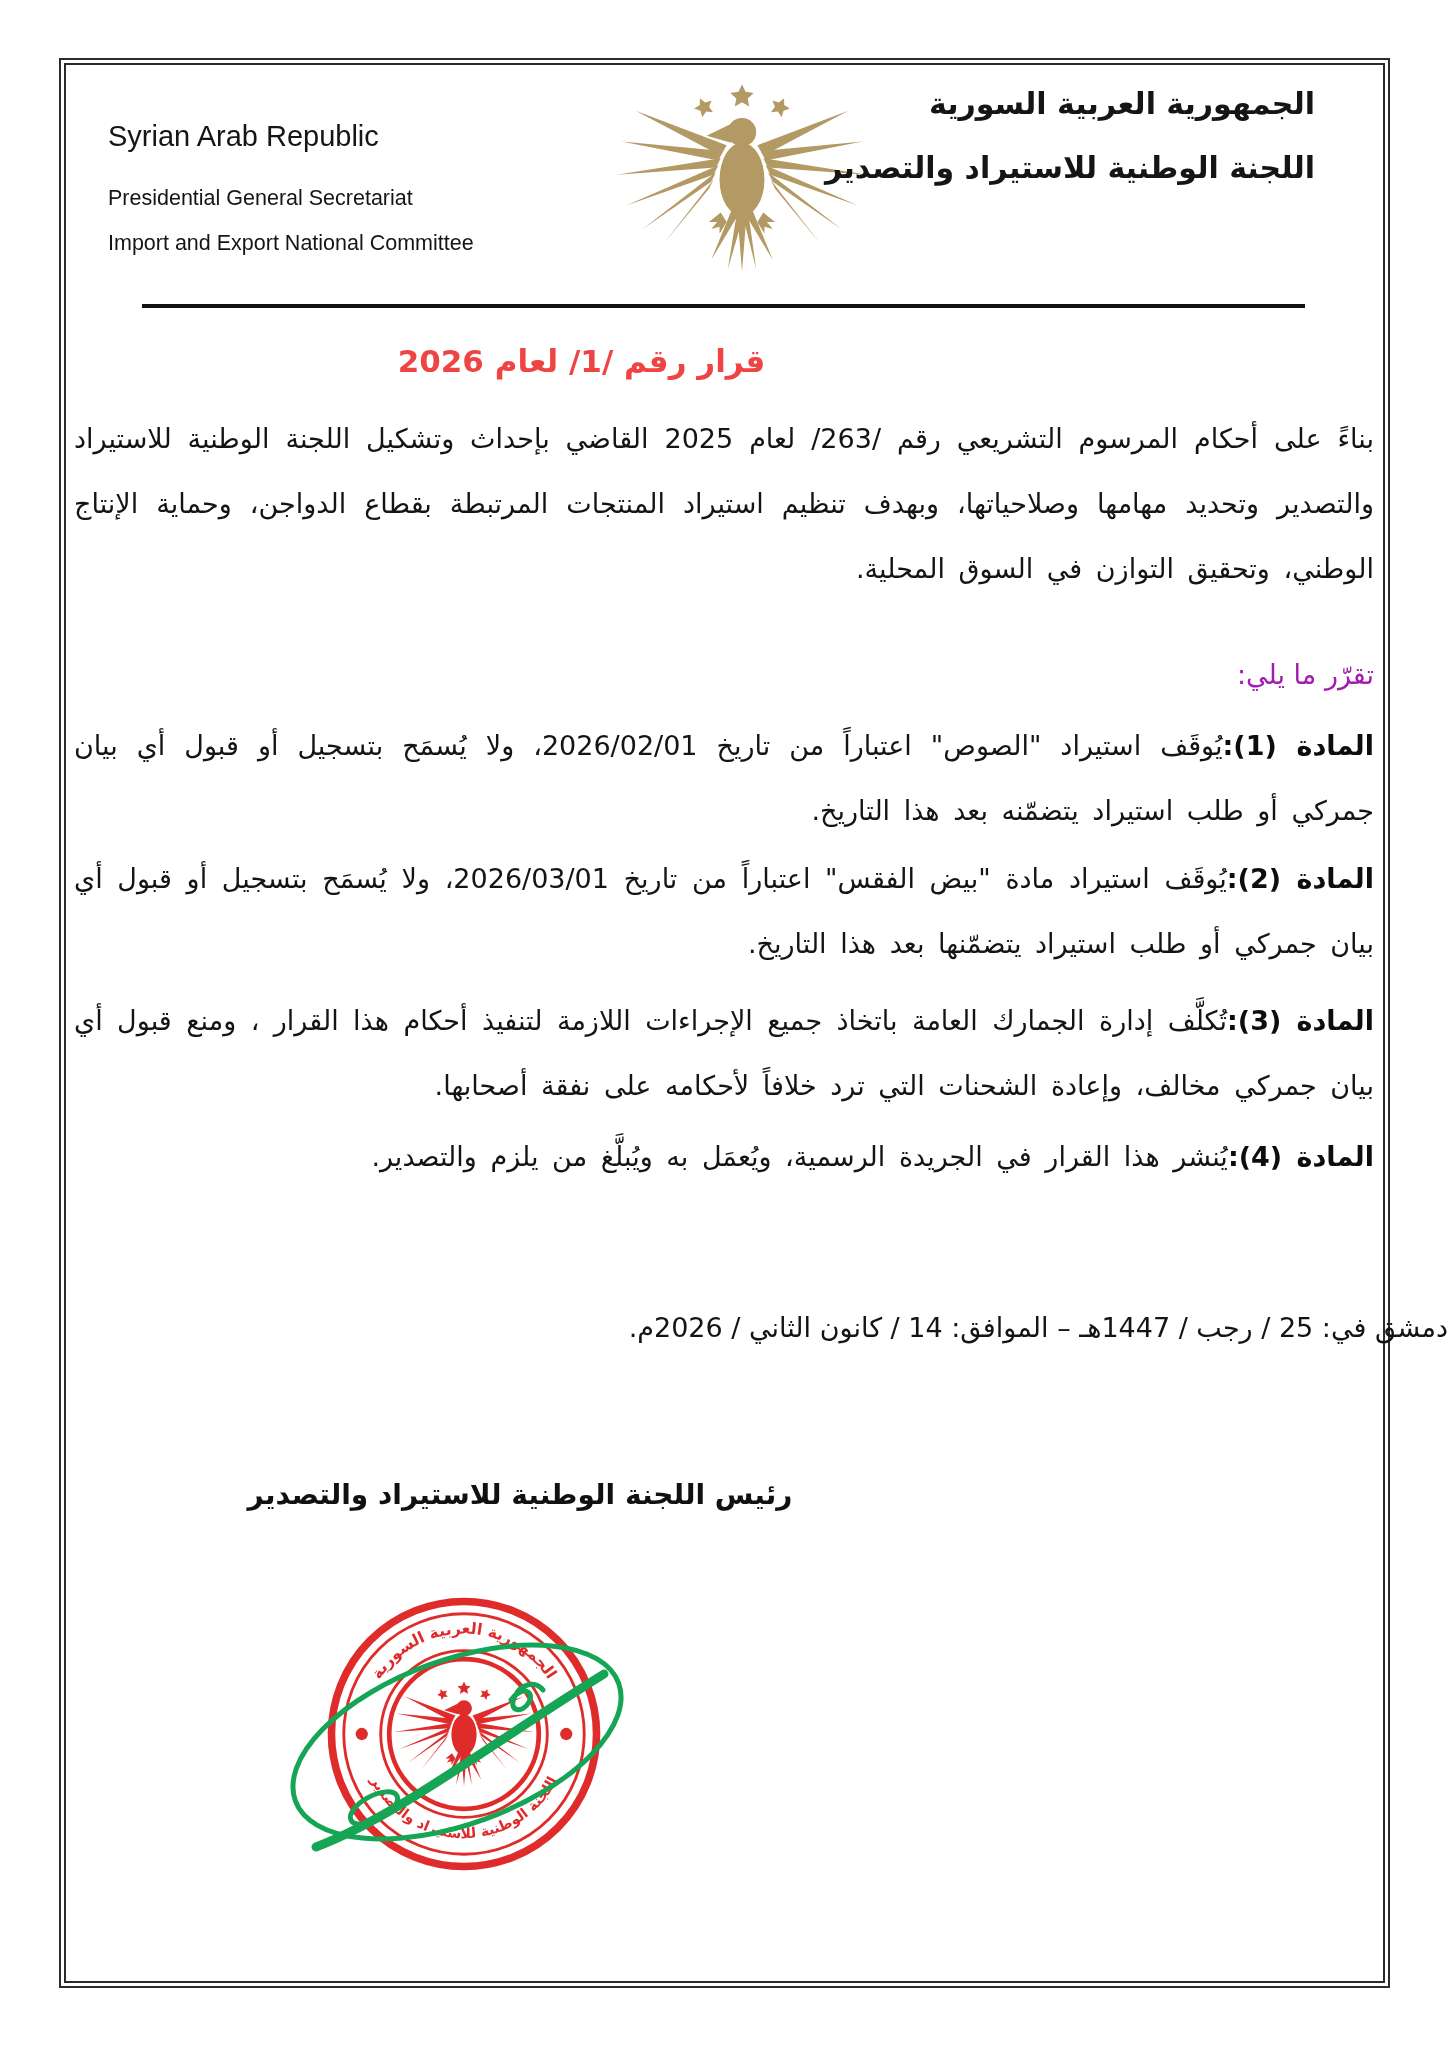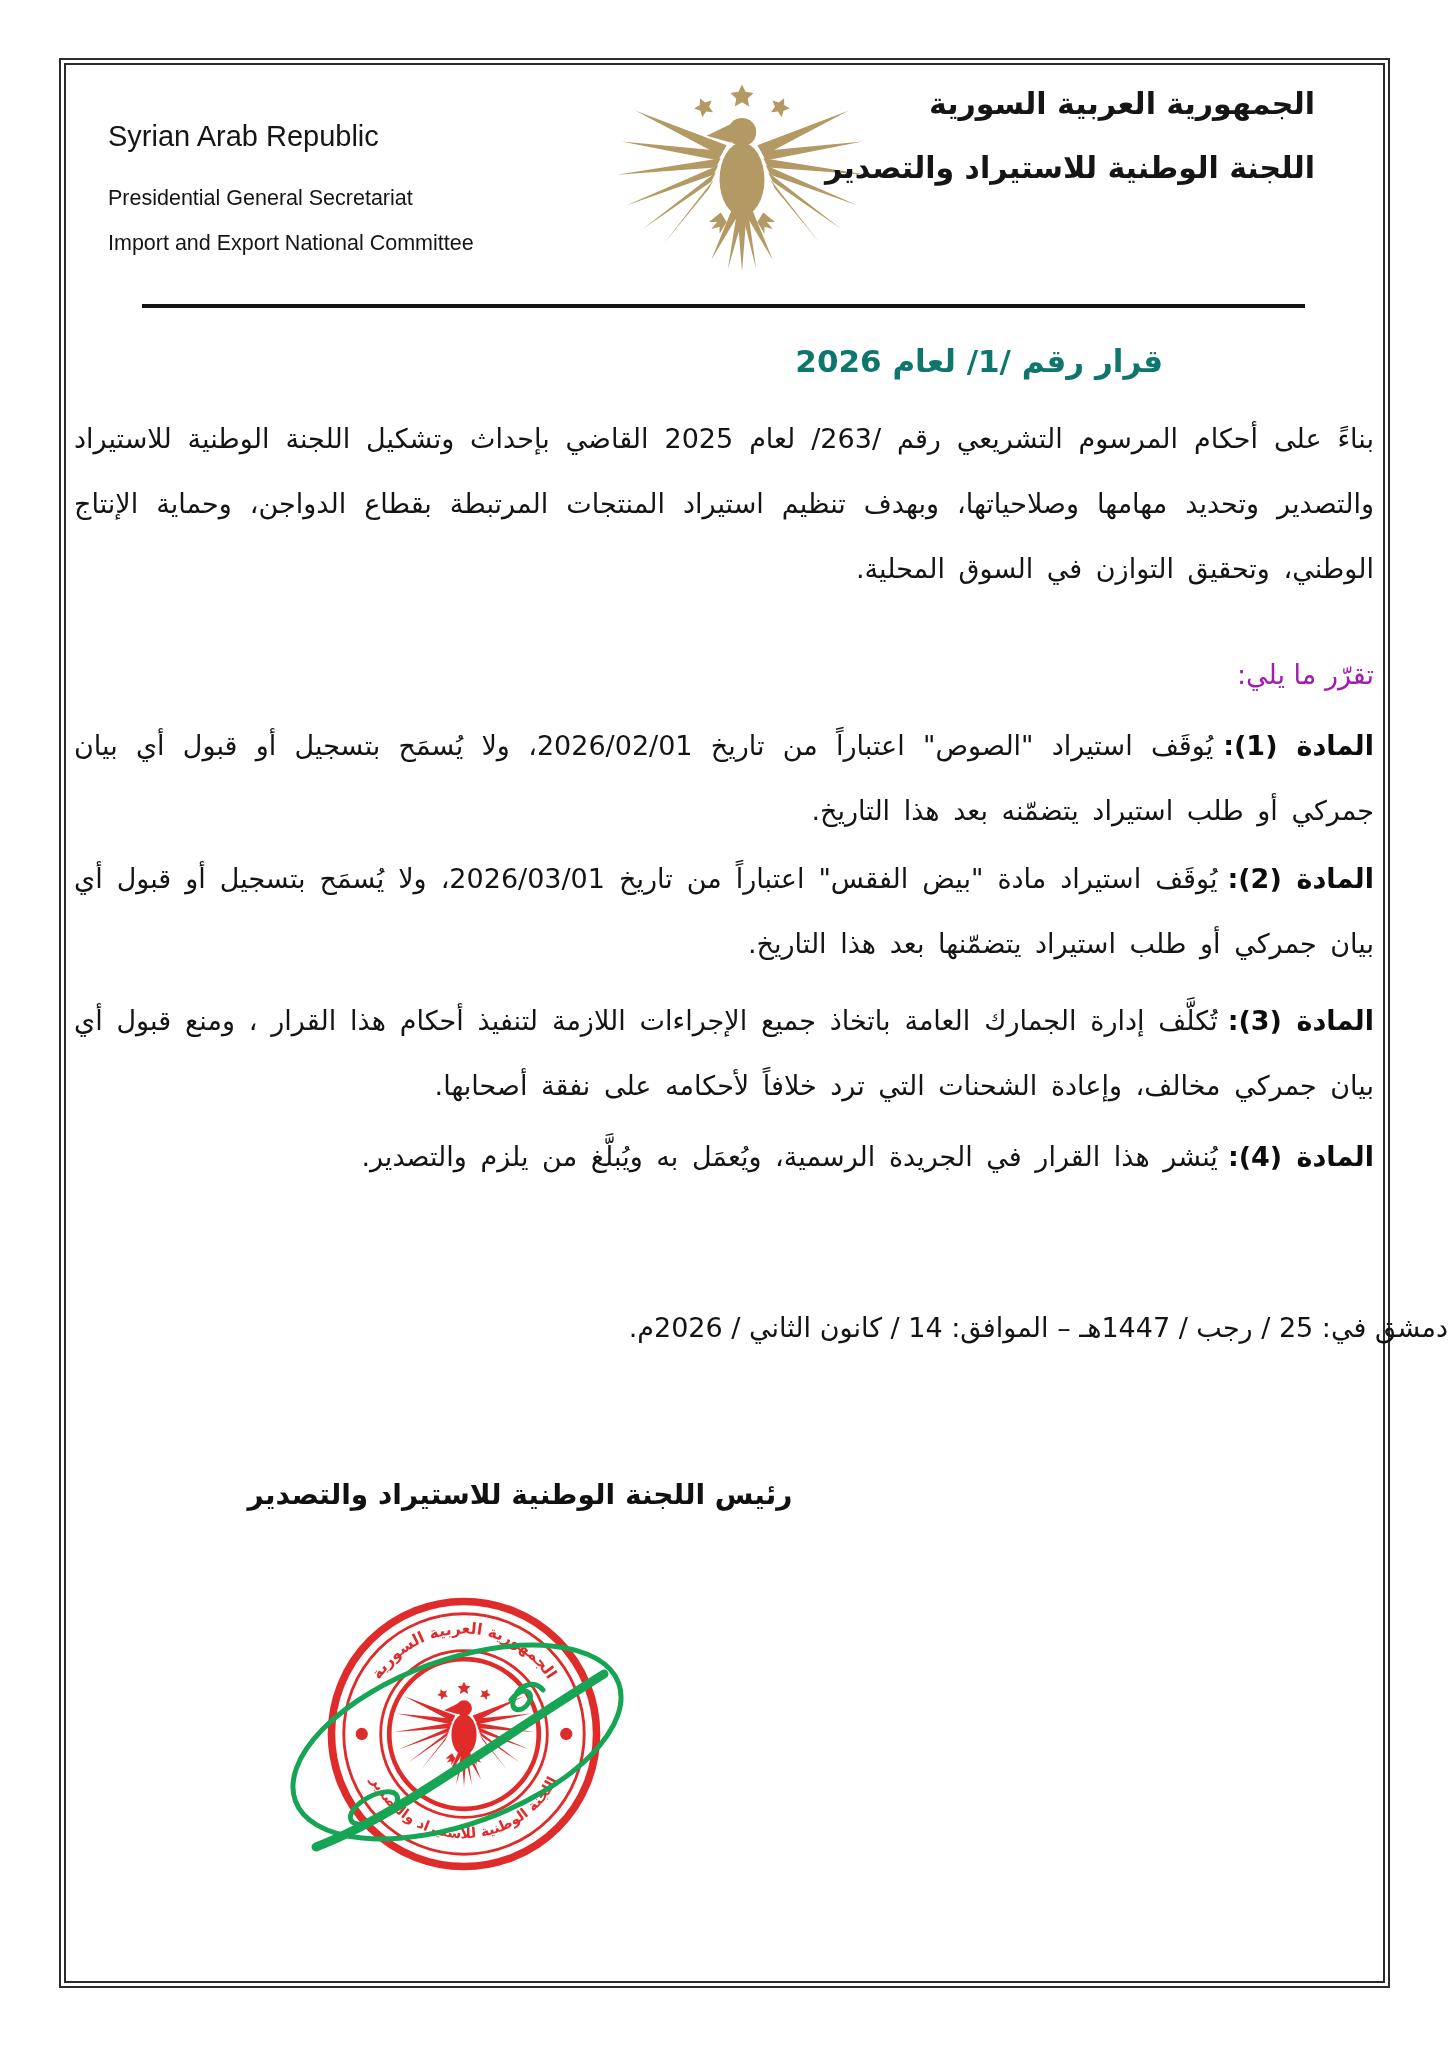--- a/index.html
+++ b/index.html
@@ -19,34 +19,34 @@
   .en-l2{left:108px;top:186px;font-size:21.5px;}
   .en-l3{left:108px;top:231px;font-size:21.5px;}
   
   .ar-header{
     right:133px;top:72px;text-align:right;direction:rtl;
     font-size:30px;font-weight:bold;line-height:64px;color:#151515;white-space:nowrap;
   }
   .emblem{left:612px;top:80px;width:260px;height:213px;}
   .rule{left:142px;top:304px;width:1163px;height:4px;background:#121212;}
   .doc-title{
-    left:0;top:338px;width:1163px;direction:rtl;
-    font-size:31px;font-weight:bold;line-height:46px;color:#0f766e;
+    left:0;top:338px;width:1163px;text-align:center;direction:rtl;
+    font-size:31px;font-weight:bold;line-height:46px;color:#ef4444;
   }
   .para{
     left:74px;width:1300px;direction:rtl;font-size:27px;line-height:65px;
     text-align:justify;text-align-last:right;word-spacing:5px;color:#141414;
   }
   .preamble{top:406px;}
   .decides{right:74px;top:642px;direction:rtl;font-size:27px;line-height:65px;color:#a21caf;}
   .art-1{top:713px;}
   .art-2{top:846px;}
   .art-3{top:988px;}
   .art-4{top:1124px;}
-  .art-label{font-weight:bold;margin-left:10px;color:#0d0d0d;}
+  .art-label{font-weight:bold;color:#0d0d0d;}
   .dateline{
     left:0;top:1295px;width:1448px;text-align:right;direction:rtl;
     font-size:27px;line-height:65px;color:#141414;
   }
   .signature{
     left:220px;top:1462px;width:600px;text-align:center;direction:rtl;
     font-size:28px;font-weight:bold;line-height:65px;color:#111;
   }
   .sig-name{margin-top:10px;}
   .stamp-svg{left:322px;top:1592px;width:284px;height:284px;}

